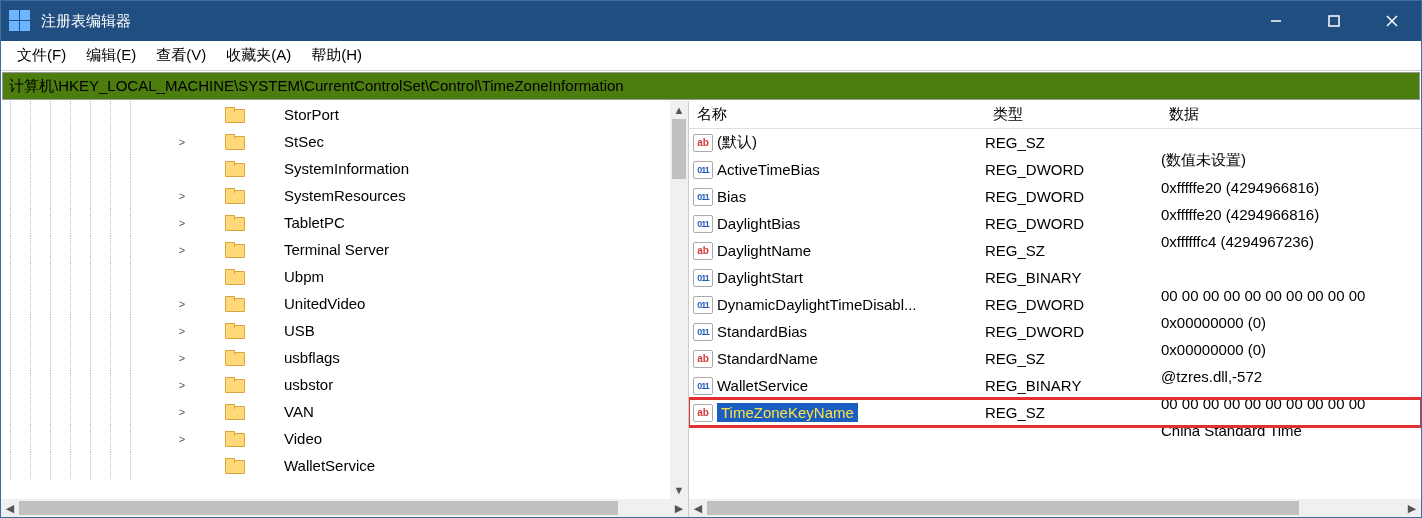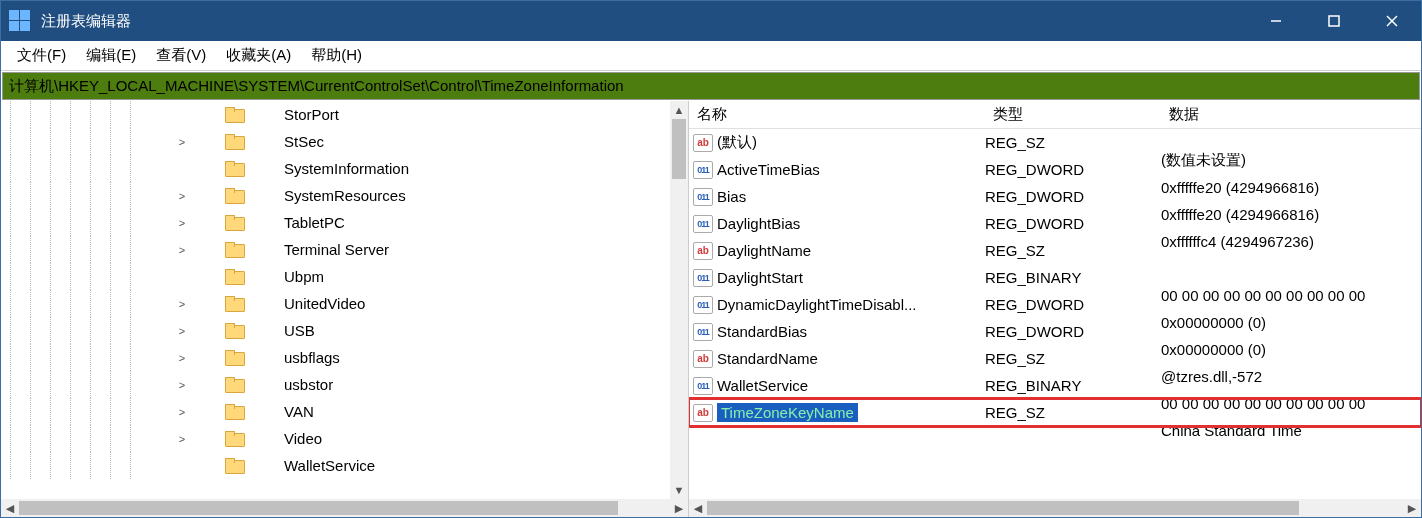--- a/index.html
+++ b/index.html
@@ -48,21 +48,21 @@
 .list-row .cell { padding:0 4px; white-space:nowrap; overflow:hidden; text-overflow:ellipsis; }
 .list-row .cname { width:292px; display:flex; align-items:center; gap:4px; }
 .list-row .ctype { width:176px; }
 .list-row .cdata { flex:1;margin-top:36px; }
 .vicon { width:20px; height:18px; display:inline-flex; align-items:center; justify-content:center; border:1px solid #aaa; border-radius:2px; background:#fff; font-size:10px; font-weight:bold; flex-shrink:0; }
 .vicon.sz { color:#d23b3b; }
 .vicon.sz::after { content:"ab"; }
 .vicon.bin { color:#2b5fb8; letter-spacing:-1px; }
 .vicon.bin::after { content:"011"; font-size:9px; }
 .list-row.highlighted { outline:3px solid #e03030; outline-offset:-1px; }
-.list-row.highlighted .cname .ntext { background:#1a5fbf; color:#86efac; padding:1px 4px; }
+.list-row.highlighted .cname .ntext { background:#1a5fbf; color:#fde047; padding:1px 4px; }
 
 .hsb { height:18px; background:#f0f0f0; display:flex; align-items:center; }
 .hsb .harrow { width:18px; height:100%; display:flex; align-items:center; justify-content:center; color:#555; font-size:11px; }
 .hsb .htrack { flex:1; height:100%; position:relative; }
 .hsb .hthumb { position:absolute; top:2px; bottom:2px; background:#c0c0c0; }
 </style>
 </head>
 <body>
 
 <div class="titlebar">

